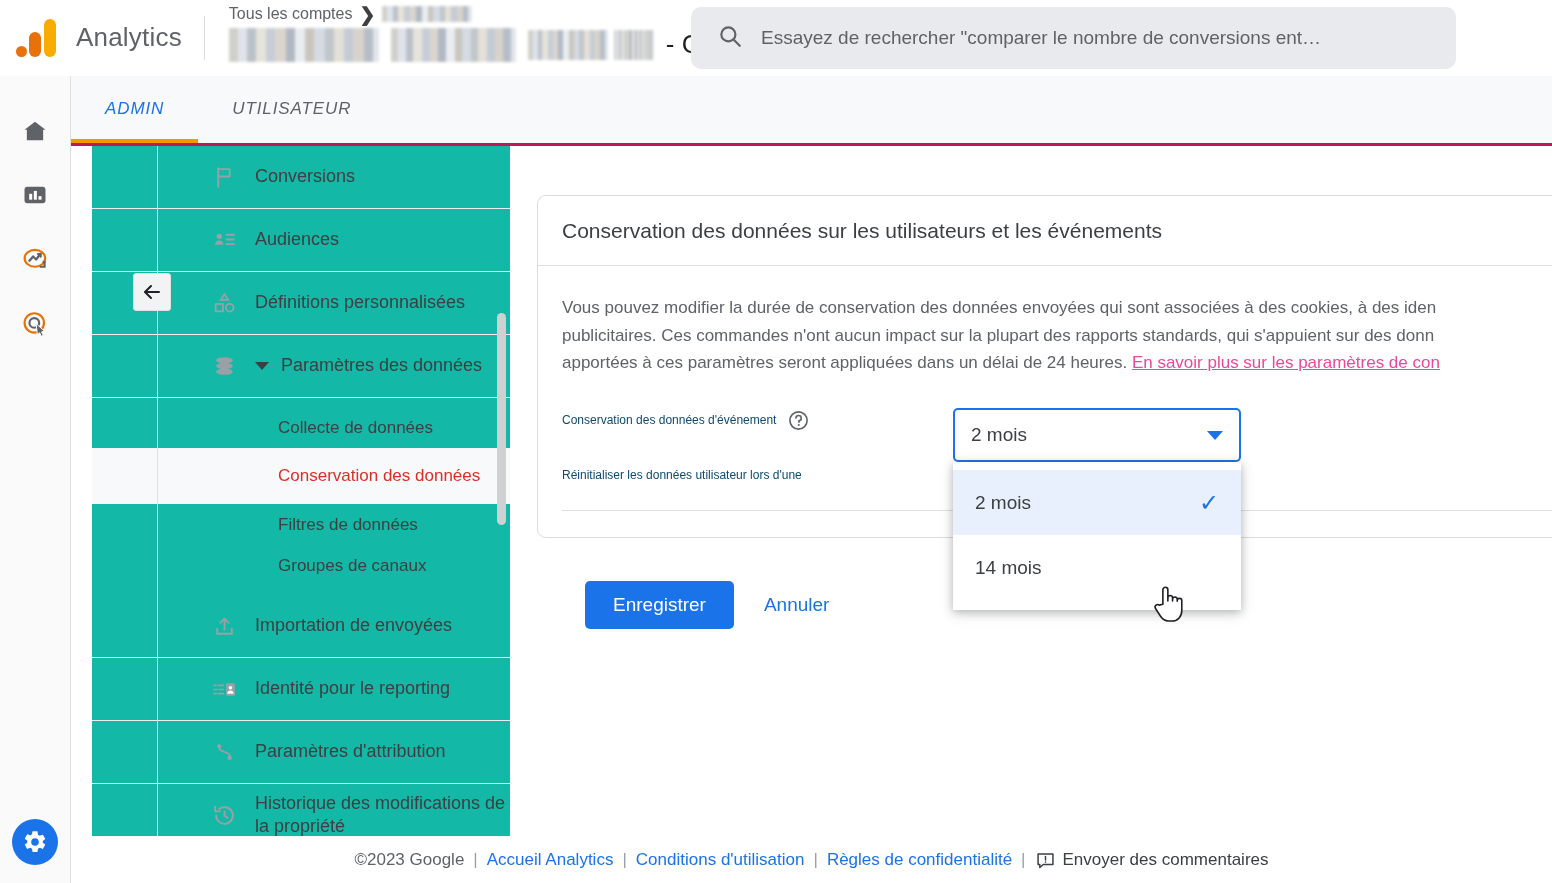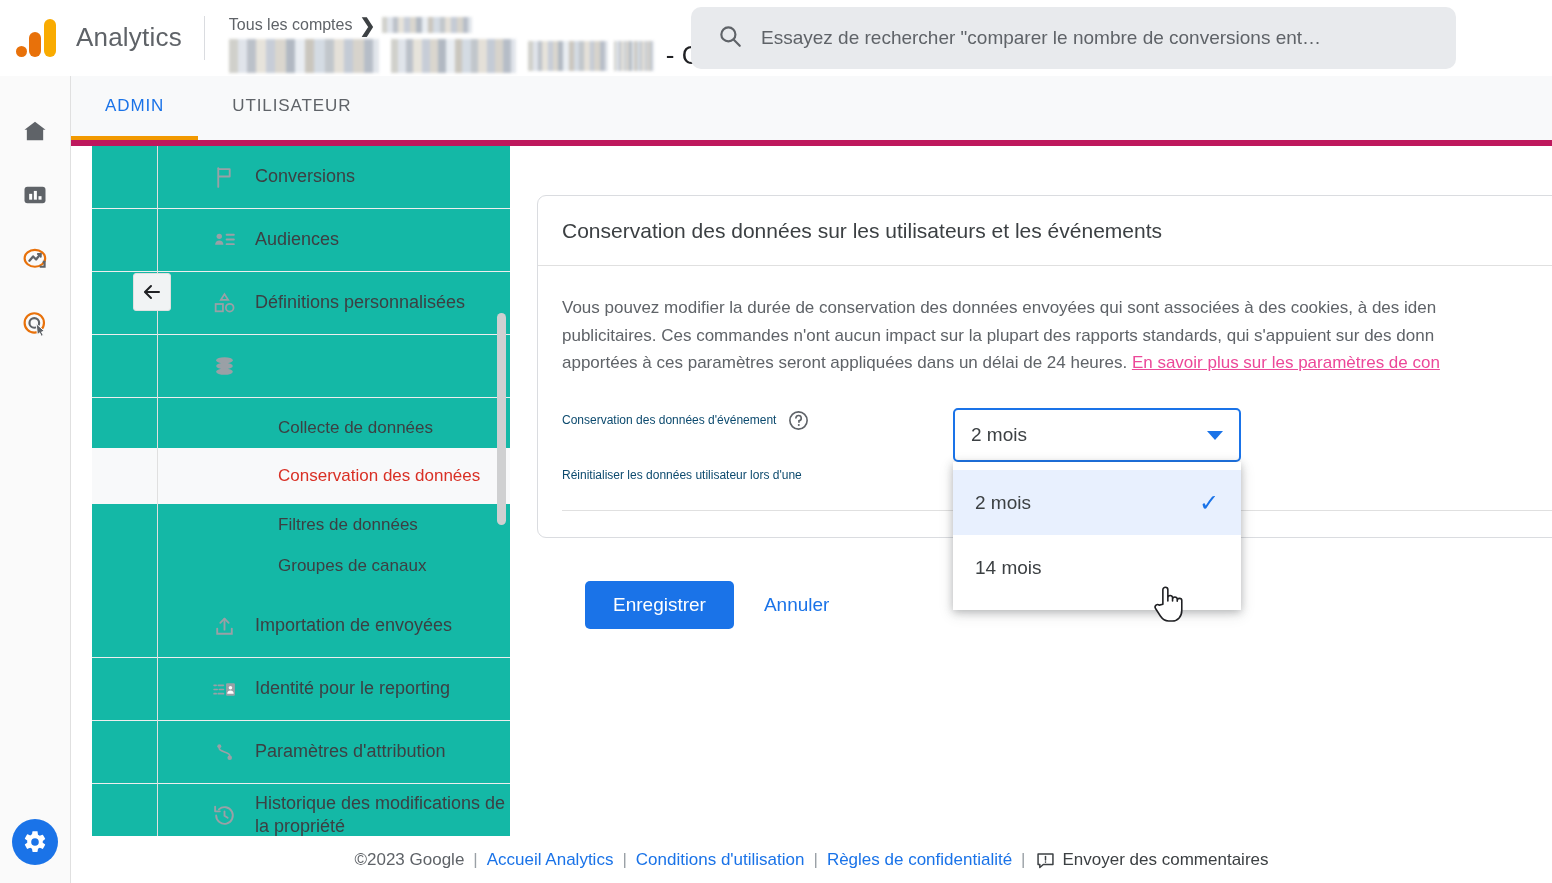--- a/index.html
+++ b/index.html
@@ -32,21 +32,21 @@
   .ga-logo .dot {
     position: absolute; left: 0; bottom: 0; width: 11px; height: 11px;
     border-radius: 50%; background: #E8710A;
   }
   #app-title {
     font-size: 26px; color: #5f6368; letter-spacing: .2px;
     padding-left: 4px; padding-right: 22px; white-space: nowrap;
   }
   .v-sep { width: 1px; height: 44px; background: #dadce0; }
 
-  #acct-block { padding-left: 24px; display: flex; flex-direction: column; justify-content: flex-end; height: 70px; }
+  #acct-block { padding-left: 24px; display: flex; flex-direction: column; justify-content: flex-start; height: 70px; }
   #acct-crumb { font-size: 16px; color: #5f6368; display: flex; align-items: center; gap: 7px; white-space: nowrap; }
   .chev-r { font-size: 19px; color: #3c4043; font-weight: bold; }
   #acct-line2 { display: flex; align-items: center; gap: 0px; margin-top: 2px; }
   #prop-name { font-size: 26px; color: #202124; white-space: nowrap; }
   .caret-dn {
     width: 0; height: 0; border-left: 7px solid transparent; border-right: 7px solid transparent;
     border-top: 8px solid #202124; margin-left: 9px; margin-top: 5px;
   }
   
   .redact {
@@ -96,21 +96,22 @@
     position: absolute; bottom: 18px; left: 12px;
     width: 46px; height: 46px; border-radius: 50%;
     background: #1a73e8; display: flex; align-items: center; justify-content: center;
     cursor: pointer;
   }
 
   
   #tabstrip {
     position: absolute; left: 71px; top: 76px; width: 1481px; height: 70px;
     background: #f8f9fa; display: flex; align-items: flex-end;
-    border-bottom: 6px solid #be185d;
+    border-bottom: 3px solid #be185d;
+    font-style: italic;
   }
   .tab {
     height: 69px; padding: 0 34px; display: flex; align-items: center;
     font-size: 17px; letter-spacing: .9px; color: #5f6368; cursor: pointer;
     position: relative;
   }
   .tab.active { color: #1a73e8; }
   .tab.active::after {
     content: ""; position: absolute; left: 0; right: 0; bottom: 0;
     height: 4px; background: #f29900;
@@ -365,20 +366,24 @@
     <span class="ni-label">Définitions personnalisées</span>
   </div>
 
   <div class="nav-item expandable">
     <span class="ni-icon">
       <svg width="25" height="25" viewBox="0 0 24 24" fill="#9aa0a6">
         <ellipse cx="12" cy="6" rx="8" ry="3"></ellipse>
         <ellipse cx="12" cy="11.5" rx="8" ry="3"></ellipse>
         <ellipse cx="12" cy="17" rx="8" ry="3"></ellipse>
       </svg>
+    </span>
+    <span class="ni-label">
+      <span class="tri"></span>
+      <span>Paramètres des données</span>
     </span>
   </div>
 
   <div class="nav-gap"></div>
   <div class="sub-item">
     <span>Collecte de données</span>
   </div>
   <div class="sub-item selected tall">
     <span>Conservation des données</span>
   </div>

